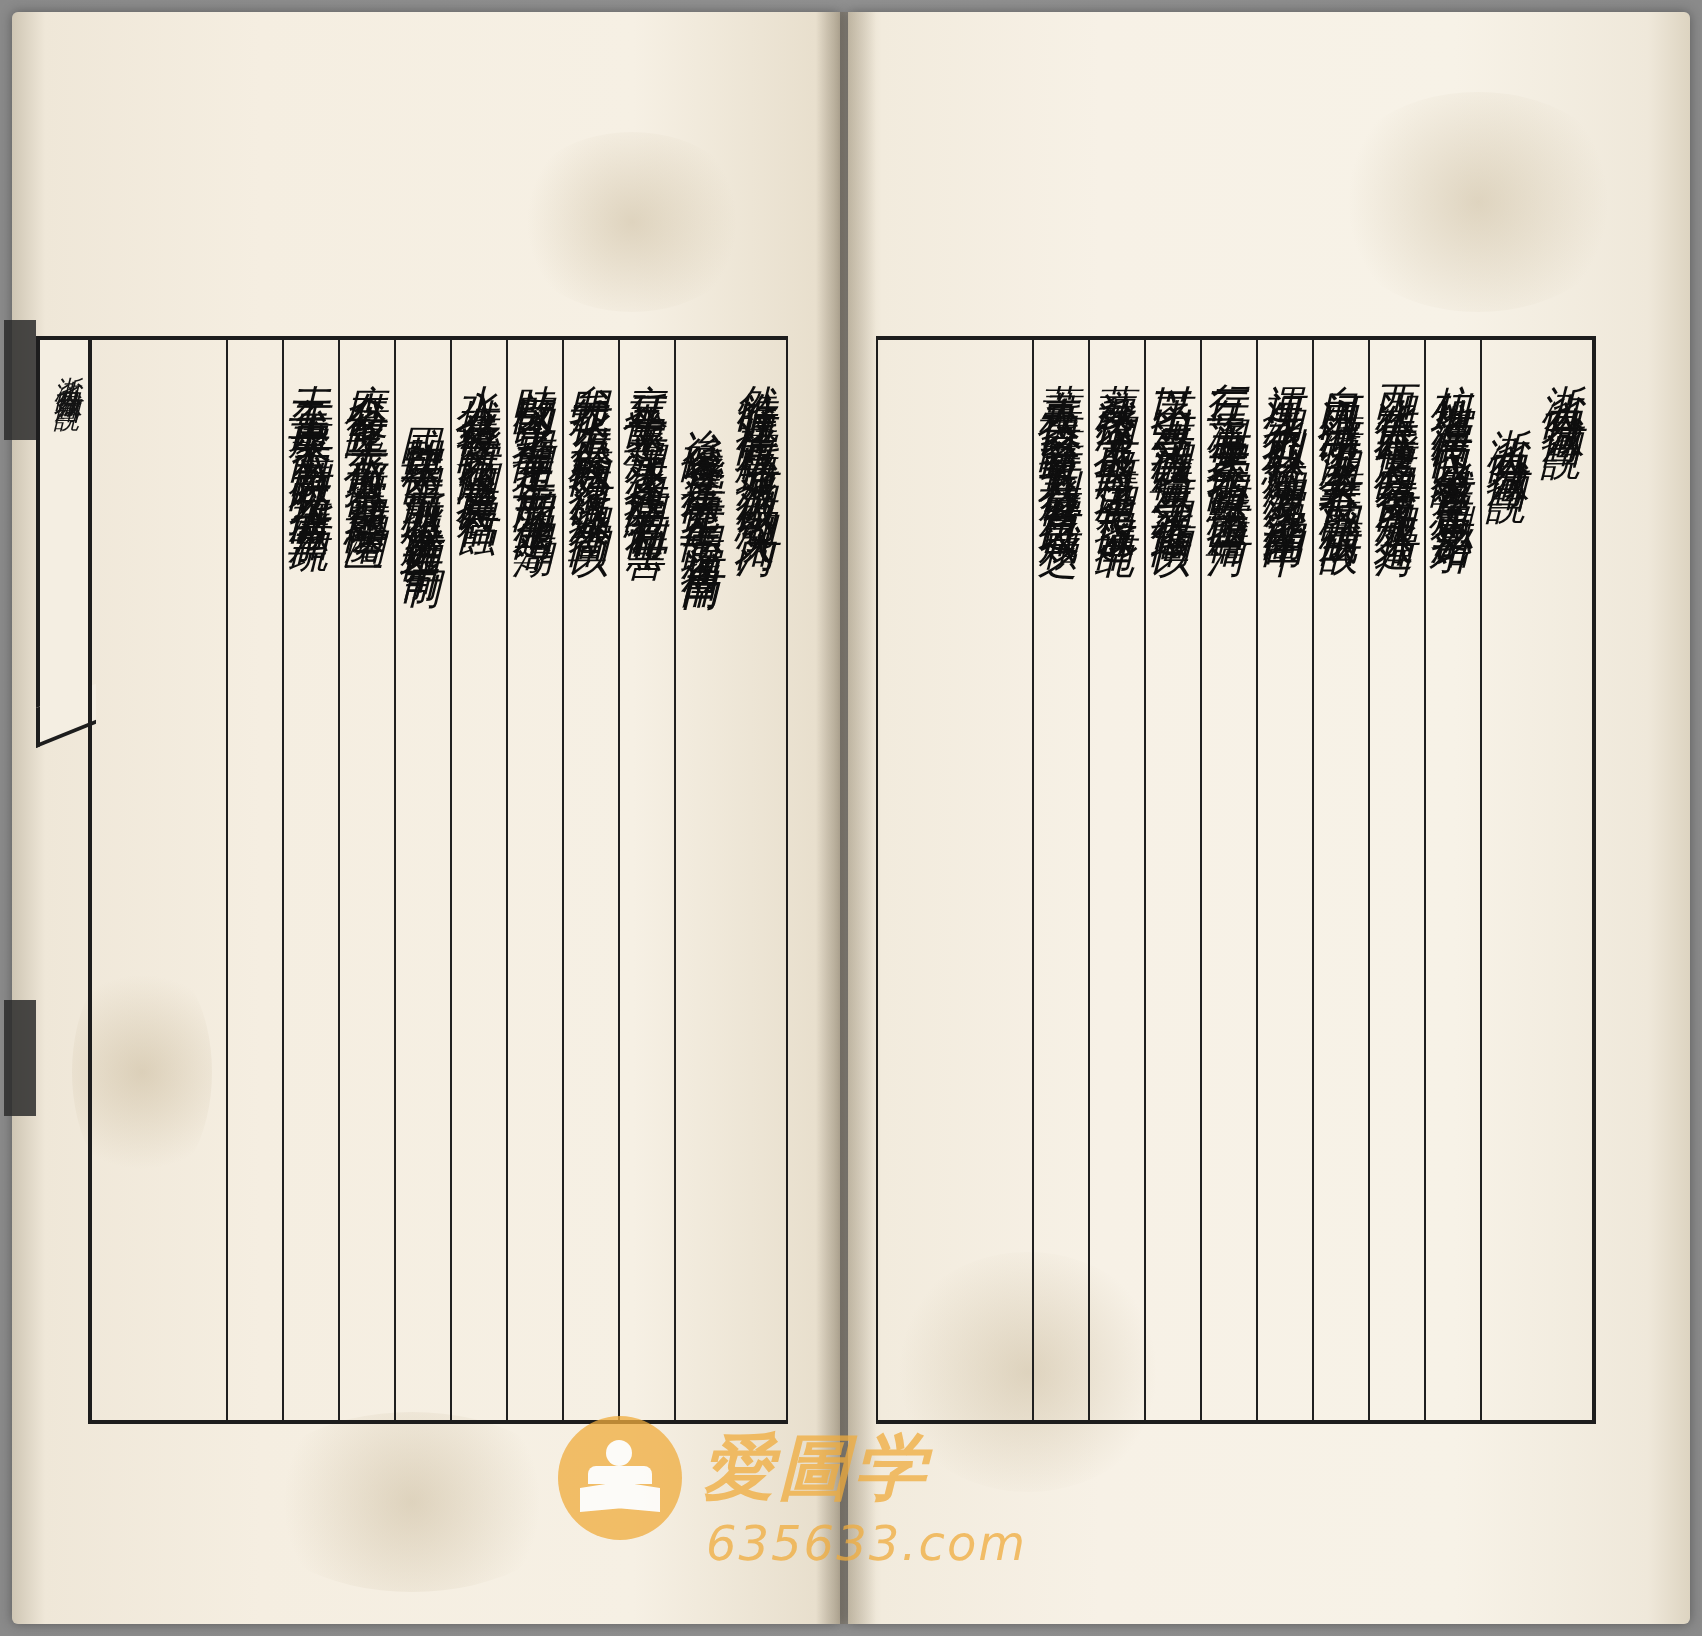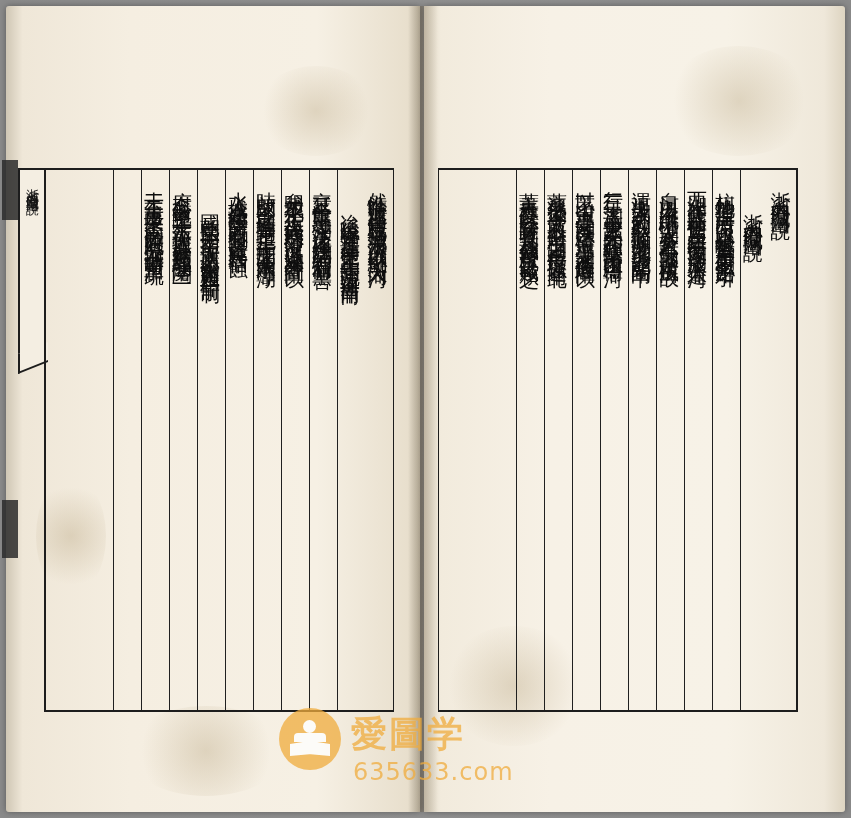--- a/index.html
+++ b/index.html
@@ -7,20 +7,21 @@
     padding: 0;
     background: #8d8d8d;
   }
   #page {
     position: relative;
     width: 851px;
     height: 818px;
     overflow: hidden;
     background: #8e8e8e;
     font-family: "DejaVu Sans", sans-serif;
+    font-style: italic;
   }
   
   .bg {
     position: absolute;
     inset: 0;
     background: linear-gradient(90deg,#8a8a8a 0%, #909090 50%, #8a8a8a 100%);
   }
   
   .book {
     position: absolute;

